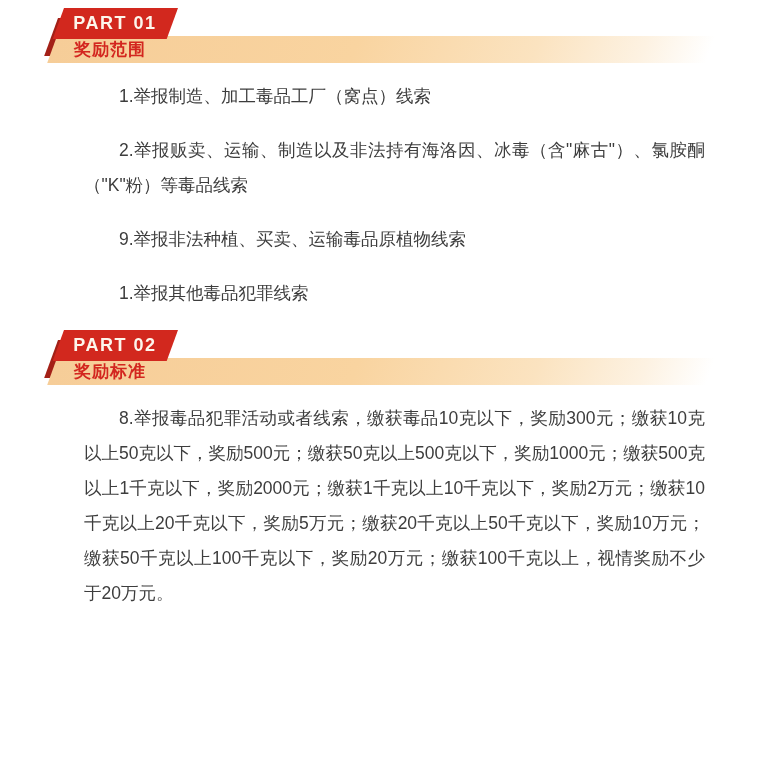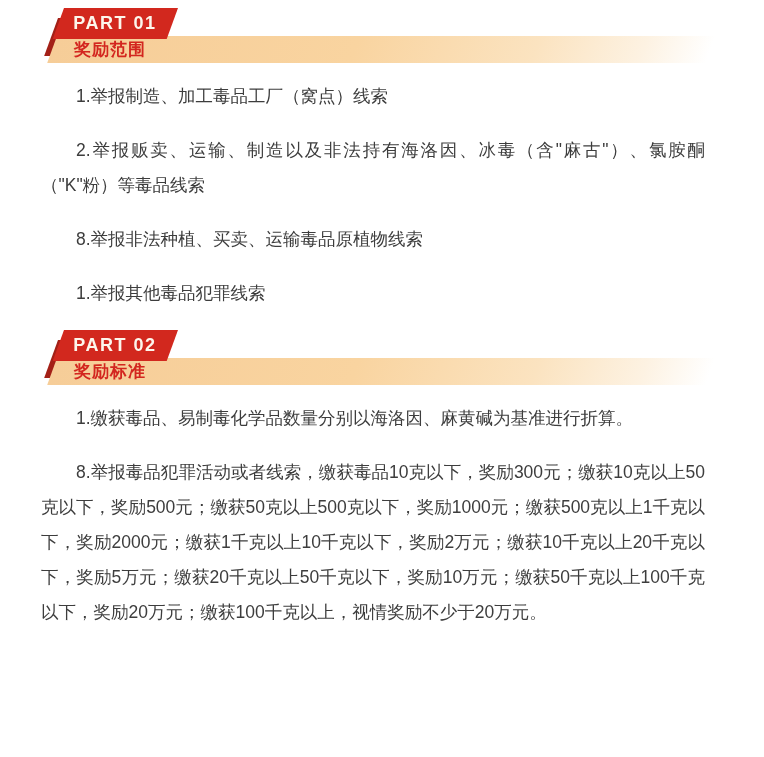--- a/index.html
+++ b/index.html
@@ -28,21 +28,21 @@
     background: linear-gradient(to right,
       #f6cd98 0%, #f9d4a0 45%, #fbe3c0 72%, #fdf2e2 88%, #ffffff 98%);
     transform: skewX(-20deg); transform-origin: top left;
     z-index: 2; display: flex; align-items: center;
   }
   .banner .banner-title {
     display: inline-block; transform: skewX(20deg);
     margin-left: 22px; color: #d3261f; font-weight: bold; font-size: 17px;
     letter-spacing: 1px;
   }
-  .section-body { padding: 16px 59px 0 41px; }
+  .section-body { padding: 16px 59px 0 84px; }
   .section-body p {
     margin: 0 0 19px 0; font-size: 17.5px; line-height: 35px;
     color: #3d3d3d; text-indent: 2em; text-align: justify;
     word-break: break-all;
   }
 </style>
 </head>
 <body>
 
 <div class="page">
@@ -53,34 +53,33 @@
       <div class="badge">
         <span class="badge-label">PART 01</span>
       </div>
       <div class="banner">
         <span class="banner-title">奖励范围</span>
       </div>
     </div>
     <div class="section-body">
       <p>1.举报制造、加工毒品工厂（窝点）线索</p>
       <p>2.举报贩卖、运输、制造以及非法持有海洛因、冰毒（含"麻古"）、氯胺酮（"K"粉）等毒品线索</p>
-      <p>8.举报非法种植、买卖、运输毒品原植物线索</p>
+      <p>9.举报非法种植、买卖、运输毒品原植物线索</p>
       <p>1.举报其他毒品犯罪线索</p>
     </div>
   </section>
 
   <section>
     <div class="section-header">
       <div class="fold"></div>
       <div class="badge">
         <span class="badge-label">PART 02</span>
       </div>
       <div class="banner">
         <span class="banner-title">奖励标准</span>
       </div>
     </div>
     <div class="section-body">
-      <p>1.缴获毒品、易制毒化学品数量分别以海洛因、麻黄碱为基准进行折算。</p>
       <p>8.举报毒品犯罪活动或者线索，缴获毒品10克以下，奖励300元；缴获10克以上50克以下，奖励500元；缴获50克以上500克以下，奖励1000元；缴获500克以上1千克以下，奖励2000元；缴获1千克以上10千克以下，奖励2万元；缴获10千克以上20千克以下，奖励5万元；缴获20千克以上50千克以下，奖励10万元；缴获50千克以上100千克以下，奖励20万元；缴获100千克以上，视情奖励不少于20万元。</p>
     </div>
   </section>
 
 </div>
 
 </body></html>

